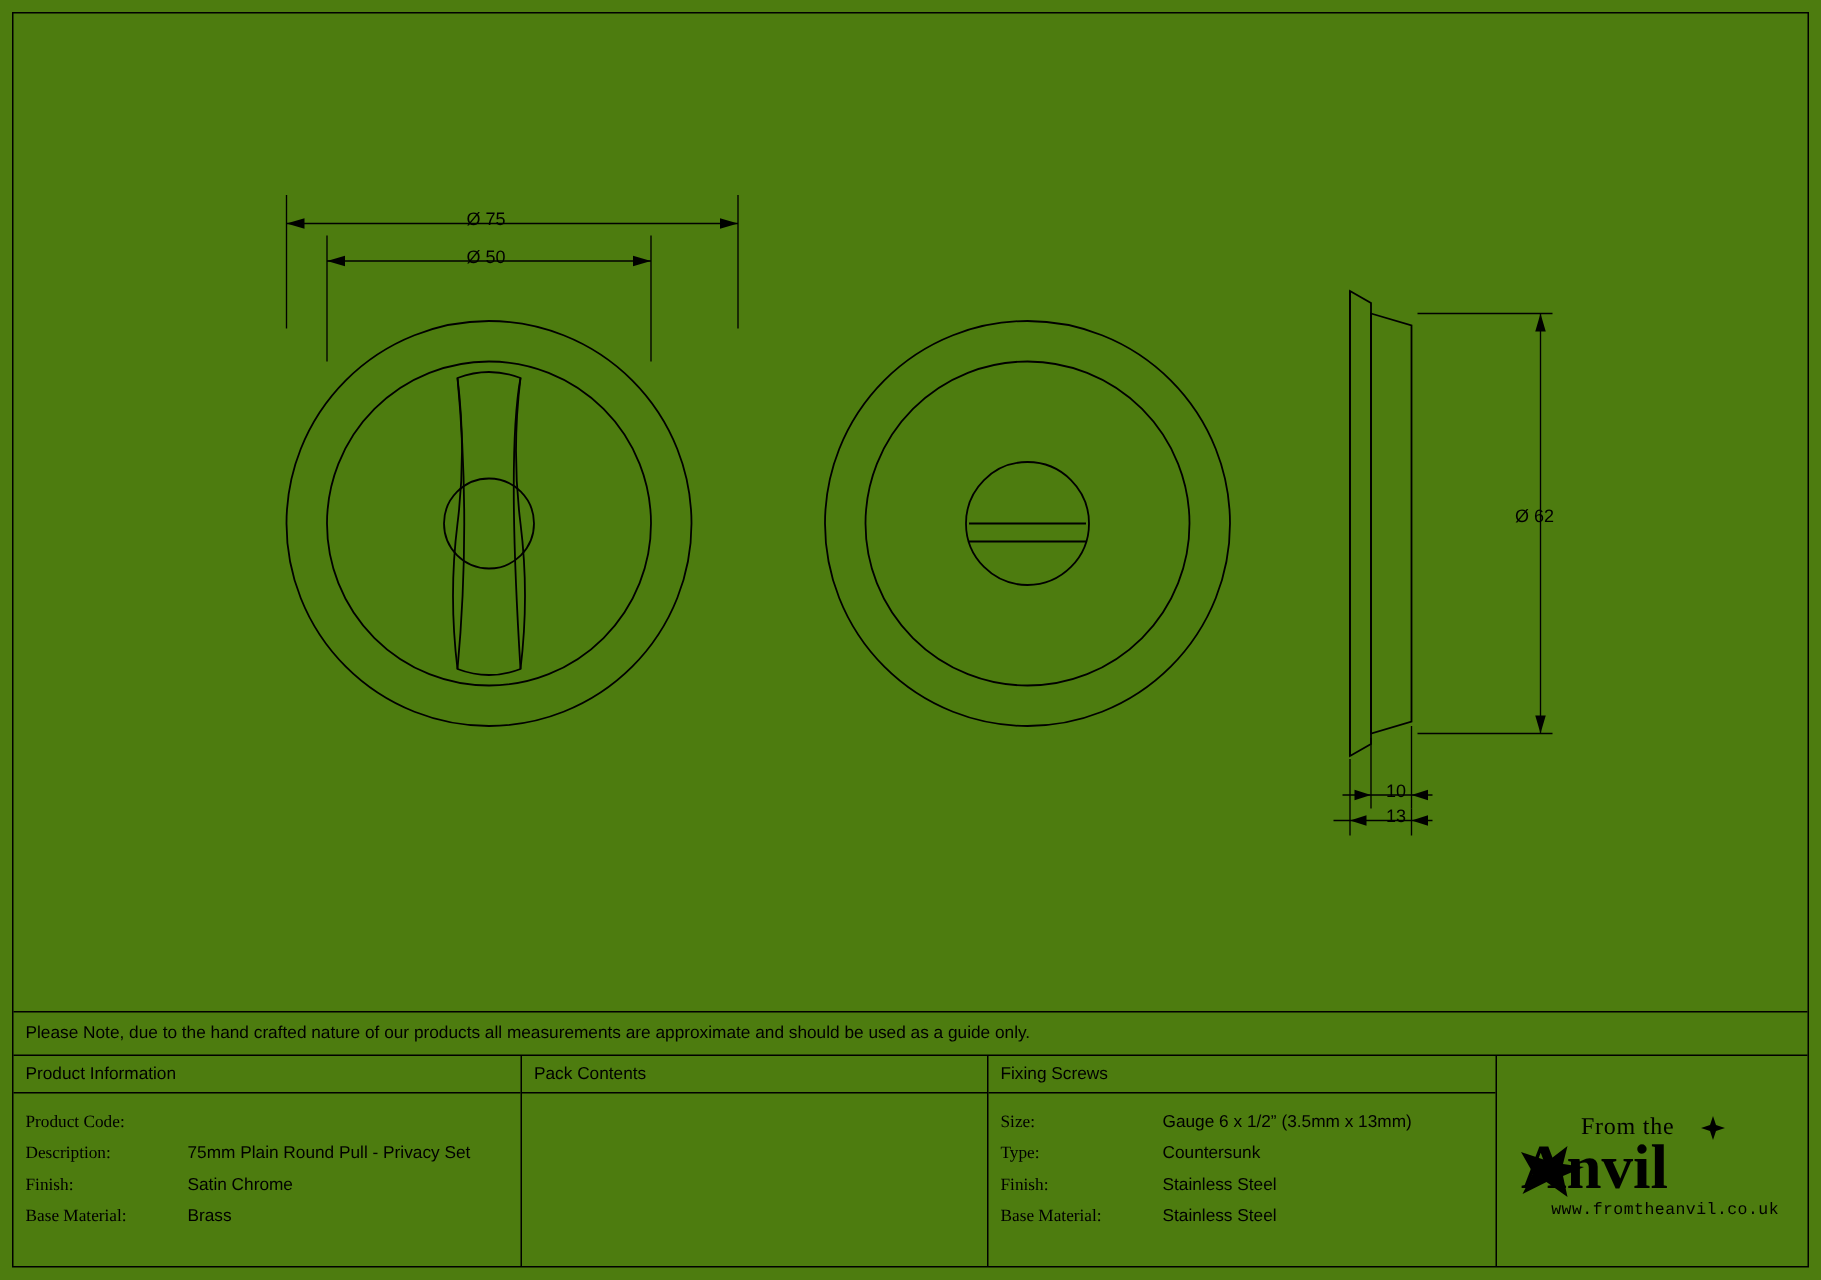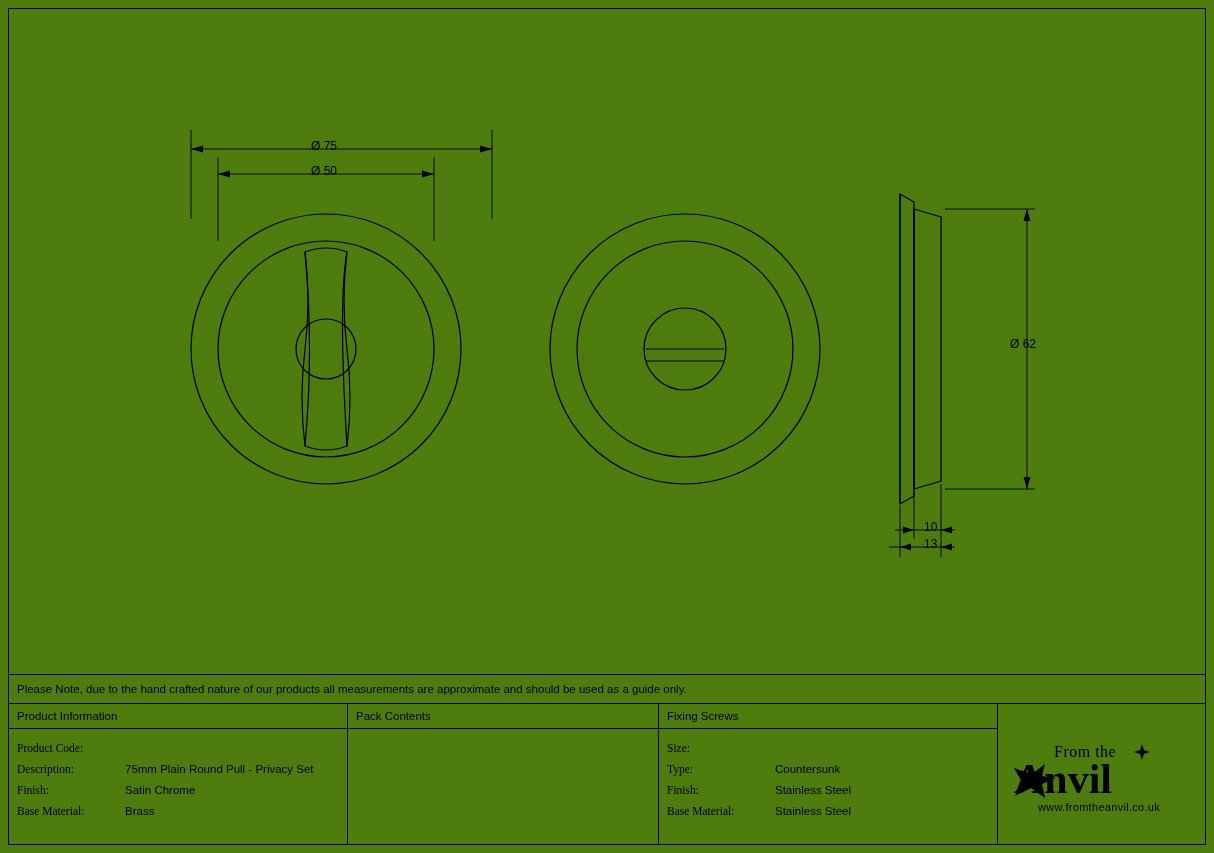--- a/index.html
+++ b/index.html
@@ -109,23 +109,23 @@
   .logo .l2 {
     font-family: "Liberation Serif", serif;
     font-size: 42px;
     font-weight: bold;
     line-height: 42px;
     letter-spacing: 0px;
     text-align: left;
     padding-left: 2px;
   }
   .logo .l3 {
-    font-family: Liberation Sans, sans-serif;
+    font-family: Liberation Mono, monospace;
     font-size: 11px;
-    text-align: center;
+    text-align: right;
     padding-right: 4px;
     line-height: 14px;
     letter-spacing: 0.3px;
   }
   .logo svg.star { position: absolute; }
   .dimtext {
     position: absolute;
     font-size: 12px;
     font-family: "Liberation Sans", sans-serif;
     white-space: nowrap;
@@ -228,20 +228,21 @@
 
     <div class="col col-pack">
       <div class="col-head">Pack Contents</div>
     </div>
 
     <div class="col col-fix">
       <div class="col-head">Fixing Screws</div>
       <div class="col-body">
         <div class="kv">
           <div class="k">Size:</div>
+          <div class="v">Gauge 6 x 1/2” (3.5mm x 13mm)</div>
         </div>
         <div class="kv">
           <div class="k">Type:</div>
           <div class="v">Countersunk</div>
         </div>
         <div class="kv">
           <div class="k">Finish:</div>
           <div class="v">Stainless Steel</div>
         </div>
         <div class="kv">

